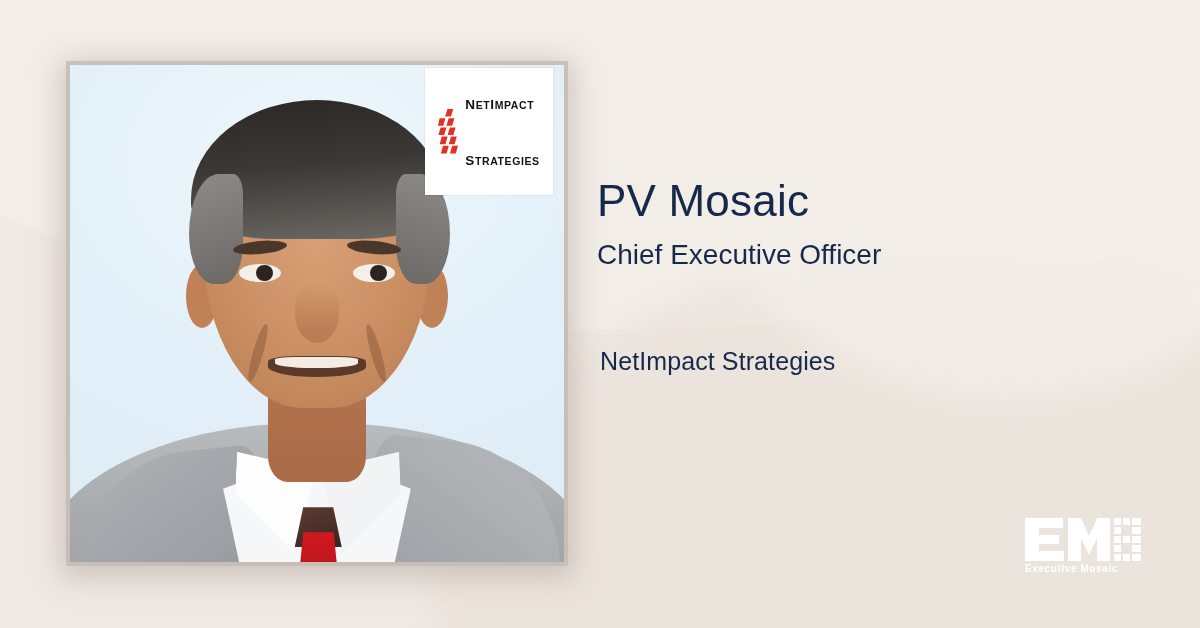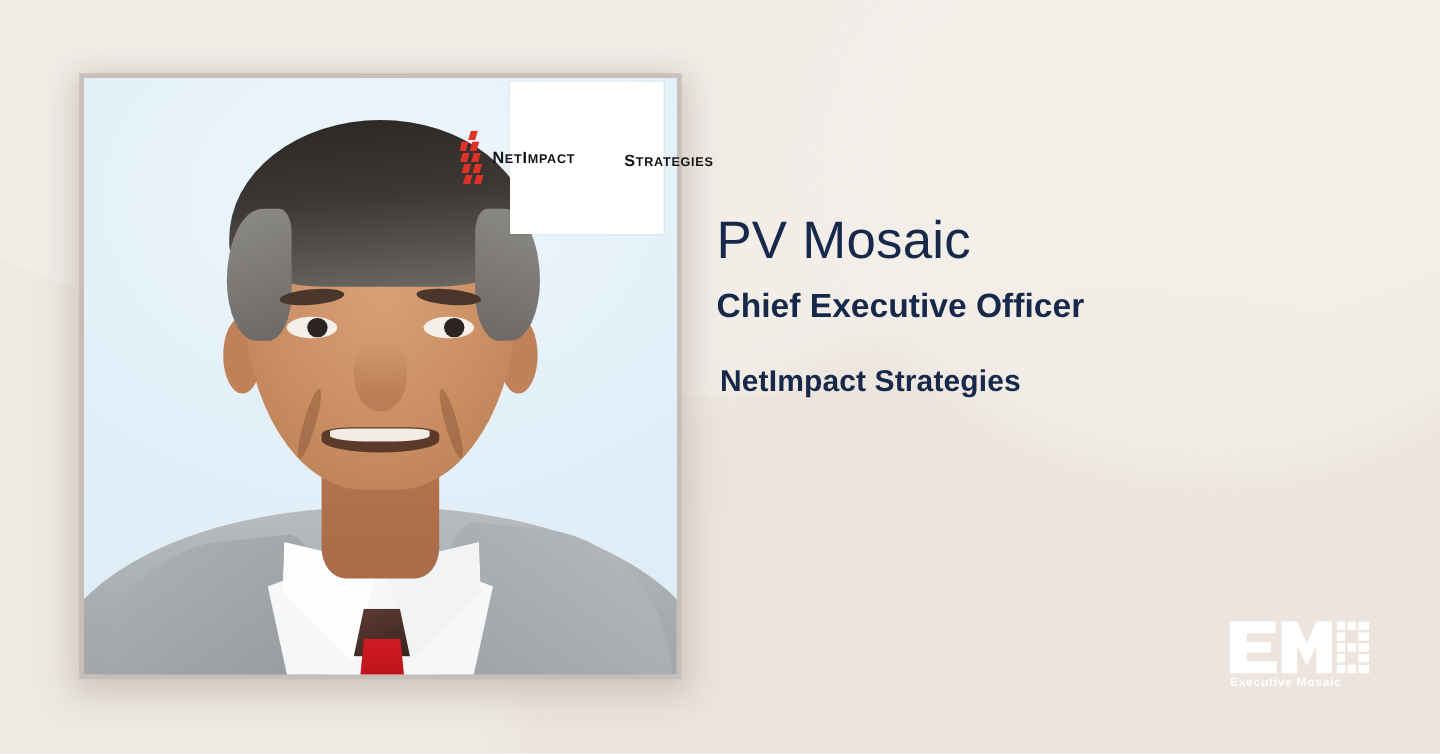--- a/index.html
+++ b/index.html
@@ -310,21 +310,21 @@
   }
   .logo-inner {
     display: flex;
     align-items: center;
     gap: 5px;
     transform: translateY(1px);
   }
   .logo-mark { width: 22px; height: 48px; display: block; }
   .logo-words {
     display: flex;
-    flex-direction: row;
+    flex-direction: column;
     line-height: 1.0;
     gap: 41px;
   }
   .logo-word {
     font-family: "Liberation Sans", sans-serif;
     font-weight: bold;
     color: #111317;
     font-size: 13.5px;
     letter-spacing: 0.6px;
   }
@@ -342,30 +342,30 @@
   .person-name {
     font-size: 44px;
     font-weight: normal;
     color: #16294a;
     letter-spacing: 0.2px;
     line-height: 1.05;
     margin: 0;
   }
   .person-title {
     font-size: 28px;
-    font-weight: bold;
+    font-weight: normal;
     color: #17294a;
     line-height: 1.2;
     margin: 14px 0 0 0;
   }
   .company-name {
     font-size: 25px;
-    font-weight: bold;
+    font-weight: normal;
     color: #16294a;
-    margin: 32px 0 0 3px;
+    margin: 75px 0 0 3px;
     letter-spacing: 0.1px;
   }
 
   
   .em-logo {
     position: absolute;
     left: 1019px;
     top: 512px;
     width: 128px;
     height: 62px;

